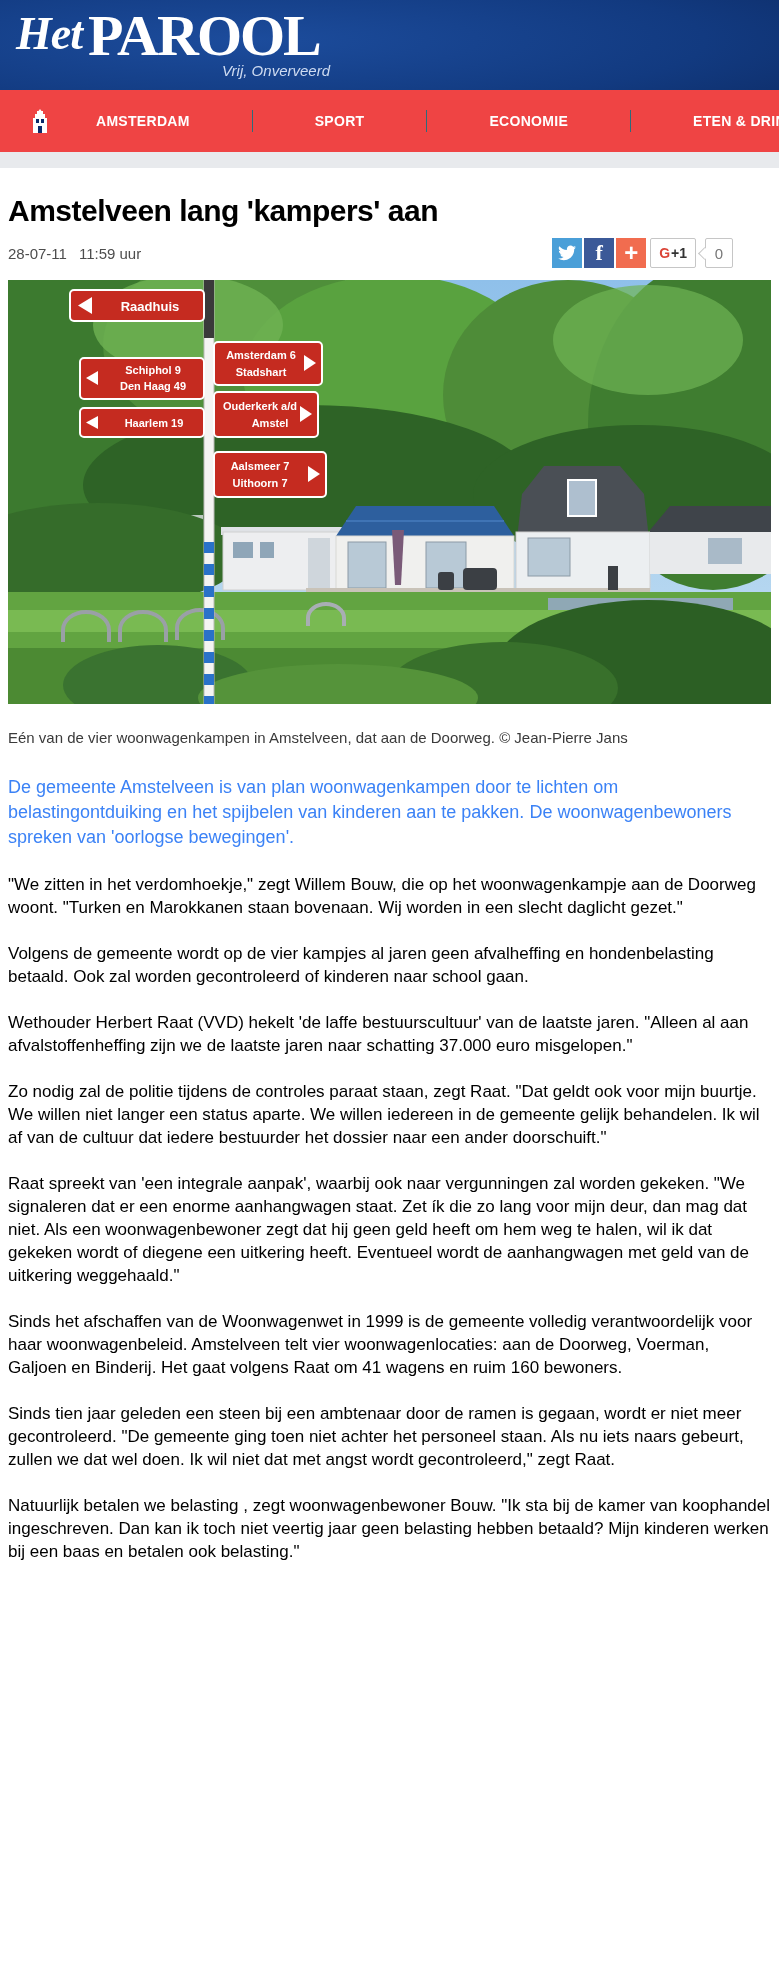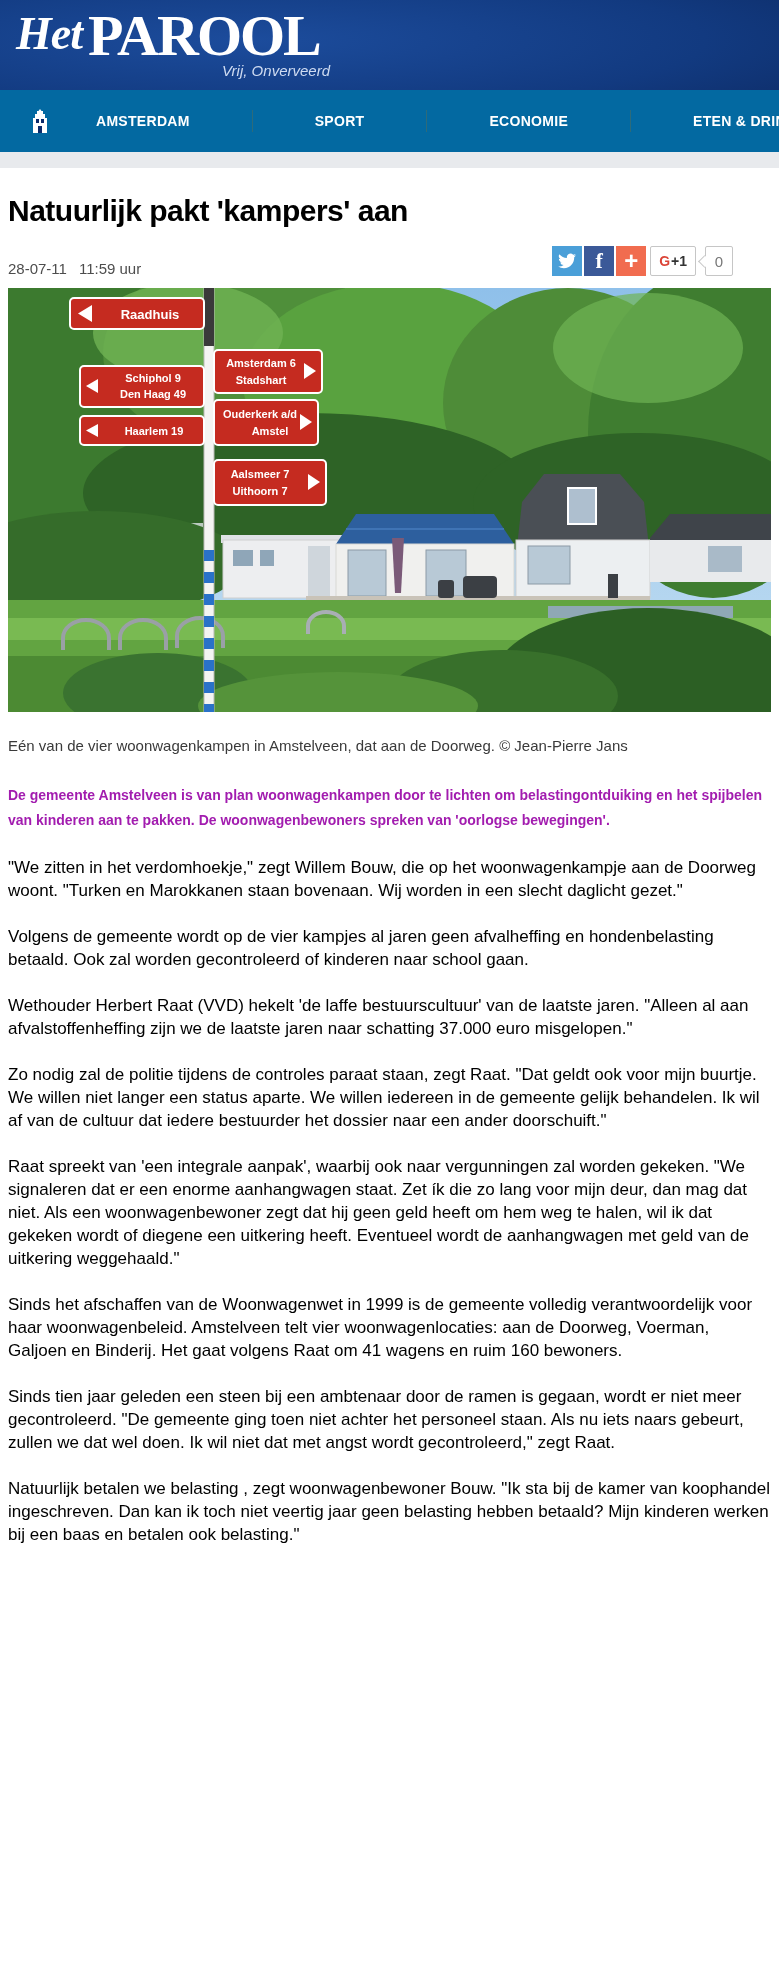--- a/index.html
+++ b/index.html
@@ -25,40 +25,40 @@
     font-family:"Liberation Serif", serif; font-weight:bold;
     font-size:58px; letter-spacing:-2px; margin-left:6px;
   }
   .tagline {
     position:absolute; left:120px; top:62px; width:210px; text-align:right;
     font-style:italic; font-size:15px; color:#cfdcf2;
   }
 
   
   .nav {
-    height:62px; background:#0369a1; display:flex; align-items:center;
+    height:62px; background:#ef4444; display:flex; align-items:center;
     overflow:hidden; white-space:nowrap;
   }
   .nav-home { margin-left:30px; width:20px; height:24px; flex:0 0 auto; cursor:pointer; }
   .nav-item {
     color:#fff; font-size:14px; font-weight:bold; letter-spacing:.3px;
     margin-left:62px; cursor:pointer; flex:0 0 auto;
   }
   .nav-item:first-of-type { margin-left:46px; }
   .nav-sep { width:1px; height:22px; background:#2d6b7a; margin-left:62px; flex:0 0 auto; }
 
   .gray-strip { height:16px; background:#e8eaed; }
 
   
   .content { padding:0 8px; }
   .article-title {
     margin-top:26px; font-size:30px; font-weight:bold; letter-spacing:-0.5px; color:#000;
   }
   .meta-row {
-    margin-top:18px; height:31px; display:flex; align-items:flex-end; position:relative;
+    margin-top:10px; height:31px; display:flex; align-items:center; position:relative;
   }
   .date { font-size:15px; color:#4d4d4d; }
   .date .time { margin-left:12px; }
   .share { position:absolute; right:38px; top:0; display:flex; align-items:center; }
   .sq {
     width:30px; height:30px; margin-left:2px; display:flex; align-items:center;
     justify-content:center; cursor:pointer;
   }
   .tw { background:#4a9fd8; }
   .fb { background:#3b5998; color:#fff; font-family:"Liberation Serif",serif; font-weight:bold; font-size:22px; }
@@ -78,21 +78,21 @@
   .gcount:before {
     content:""; position:absolute; left:-6px; top:10px; width:8px; height:8px;
     background:#fff; border-left:1px solid #c6c6c6; border-bottom:1px solid #c6c6c6;
     transform:rotate(45deg);
   }
 
   .photo { margin-top:11px; width:763px; height:424px; display:block; }
   .caption { margin-top:25px; font-size:15px; color:#3a3a3a; }
 
   .intro {
-    margin-top:29px; font-size:14px; font-weight:bold; line-height:25px; color:#a21caf;
+    margin-top:29px; font-size:18px; font-weight:normal; line-height:25px; color:#3b82f6;
     width:755px;
   }
   .body-par { margin-top:23px; font-size:17px; line-height:23px; color:#000; width:763px; }
 </style>
 </head>
 <body>
 
 <div class="masthead">
   <div class="logo">
     <span class="het">Het</span><span class="parool">PAROOL</span>
@@ -114,21 +114,21 @@
   <span class="nav-item">ECONOMIE</span>
   <span class="nav-sep"></span>
   <span class="nav-item">ETEN &amp; DRINKEN</span>
 
 </div>
 
 <div class="gray-strip"></div>
 
 <div class="content">
 
-  <h1 class="article-title">Natuurlijk pakt 'kampers' aan</h1>
+  <h1 class="article-title">Amstelveen lang 'kampers' aan</h1>
 
   <div class="meta-row">
     <span class="date">
       <span>28-07-11</span><span class="time">11:59 uur</span>
     </span>
     <span class="share">
       <span class="sq tw">
         <svg width="20" height="20" viewBox="0 0 20 20">
           <path fill="#ffffff" d="M19 4.3c-.66.3-1.37.5-2.1.6a3.7 3.7 0 0 0 1.6-2 7.3 7.3 0 0 1-2.33.9A3.66 3.66 0 0 0 13.5 2.6c-2 0-3.66 1.64-3.66 3.66 0 .29.03.57.1.84A10.4 10.4 0 0 1 2.4 3.27a3.66 3.66 0 0 0 1.13 4.89 3.6 3.6 0 0 1-1.66-.46v.05c0 1.77 1.26 3.25 2.94 3.59a3.7 3.7 0 0 1-1.65.06 3.67 3.67 0 0 0 3.42 2.54A7.35 7.35 0 0 1 1.2 15.5 10.36 10.36 0 0 0 6.8 17.15c6.73 0 10.4-5.57 10.4-10.4v-.47A7.4 7.4 0 0 0 19 4.3z"></path>
         </svg>

